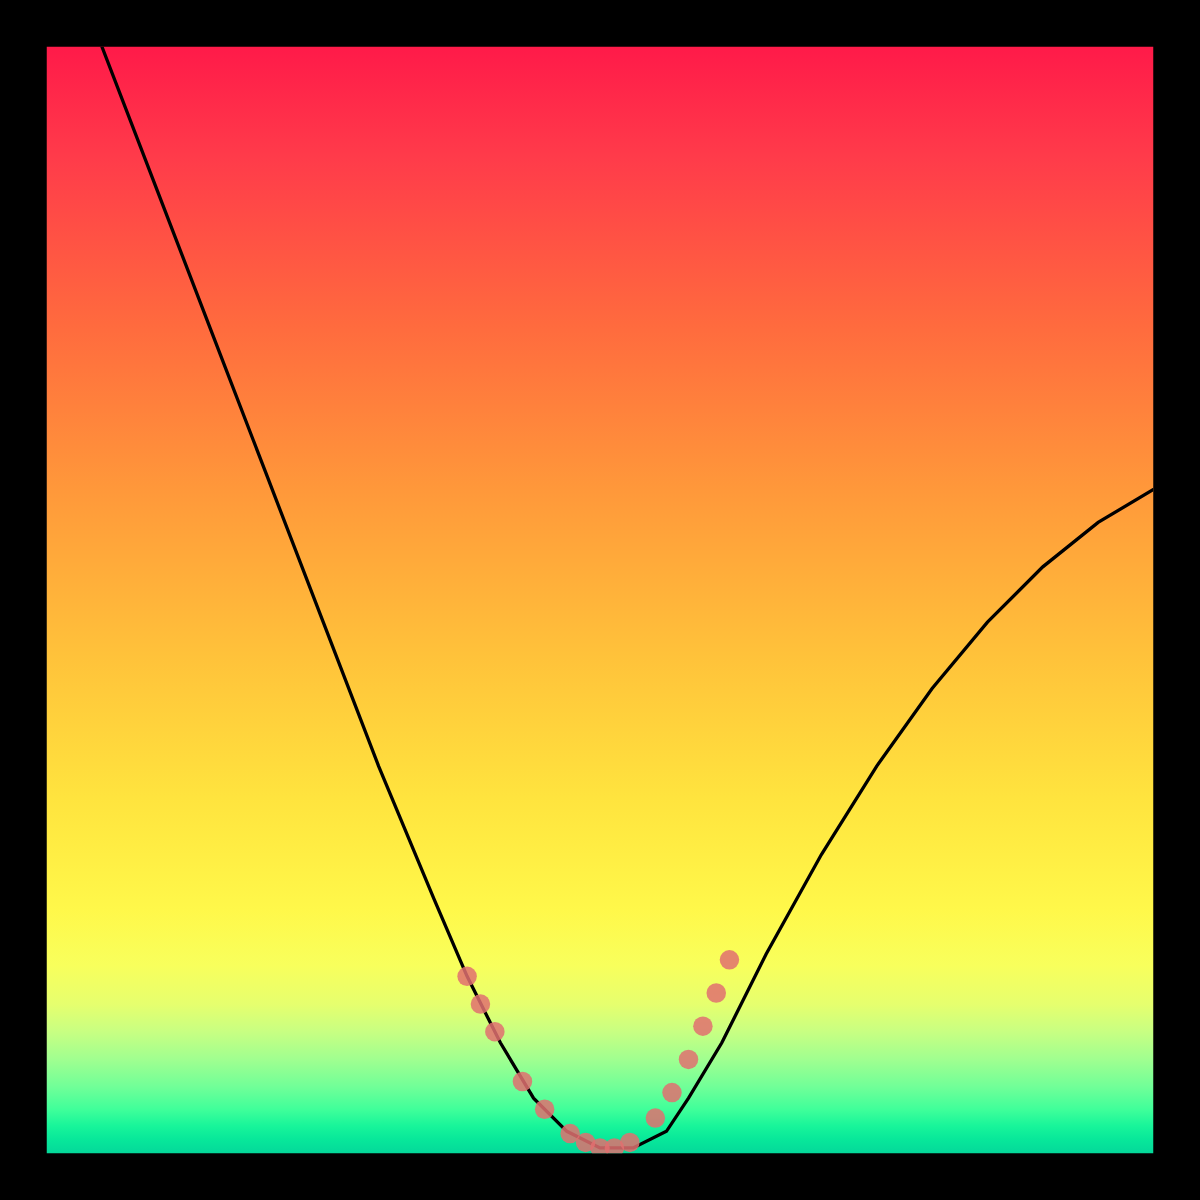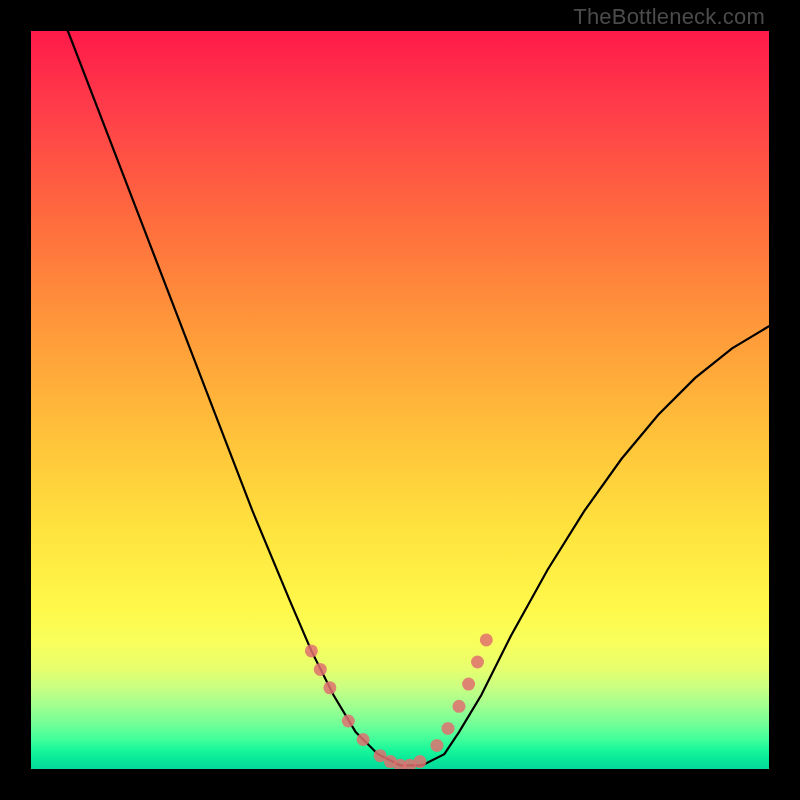--- a/index.html
+++ b/index.html
@@ -95,14 +95,13 @@
           <circle cx="405.9" cy="714.4" r="6.5" fill="#e07070" fill-opacity="0.85"></circle>
           <circle cx="417.0" cy="697.4" r="6.5" fill="#e07070" fill-opacity="0.85"></circle>
           <circle cx="428.0" cy="675.3" r="6.5" fill="#e07070" fill-opacity="0.85"></circle>
           <circle cx="437.6" cy="653.1" r="6.5" fill="#e07070" fill-opacity="0.85"></circle>
           <circle cx="446.5" cy="631.0" r="6.5" fill="#e07070" fill-opacity="0.85"></circle>
           <circle cx="455.3" cy="608.9" r="6.5" fill="#e07070" fill-opacity="0.85"></circle>
         </g>
     </svg>
   </div>
 
-  <div class="watermark">TheBottleneck.com</div>
 </div>
 
 </body></html>

